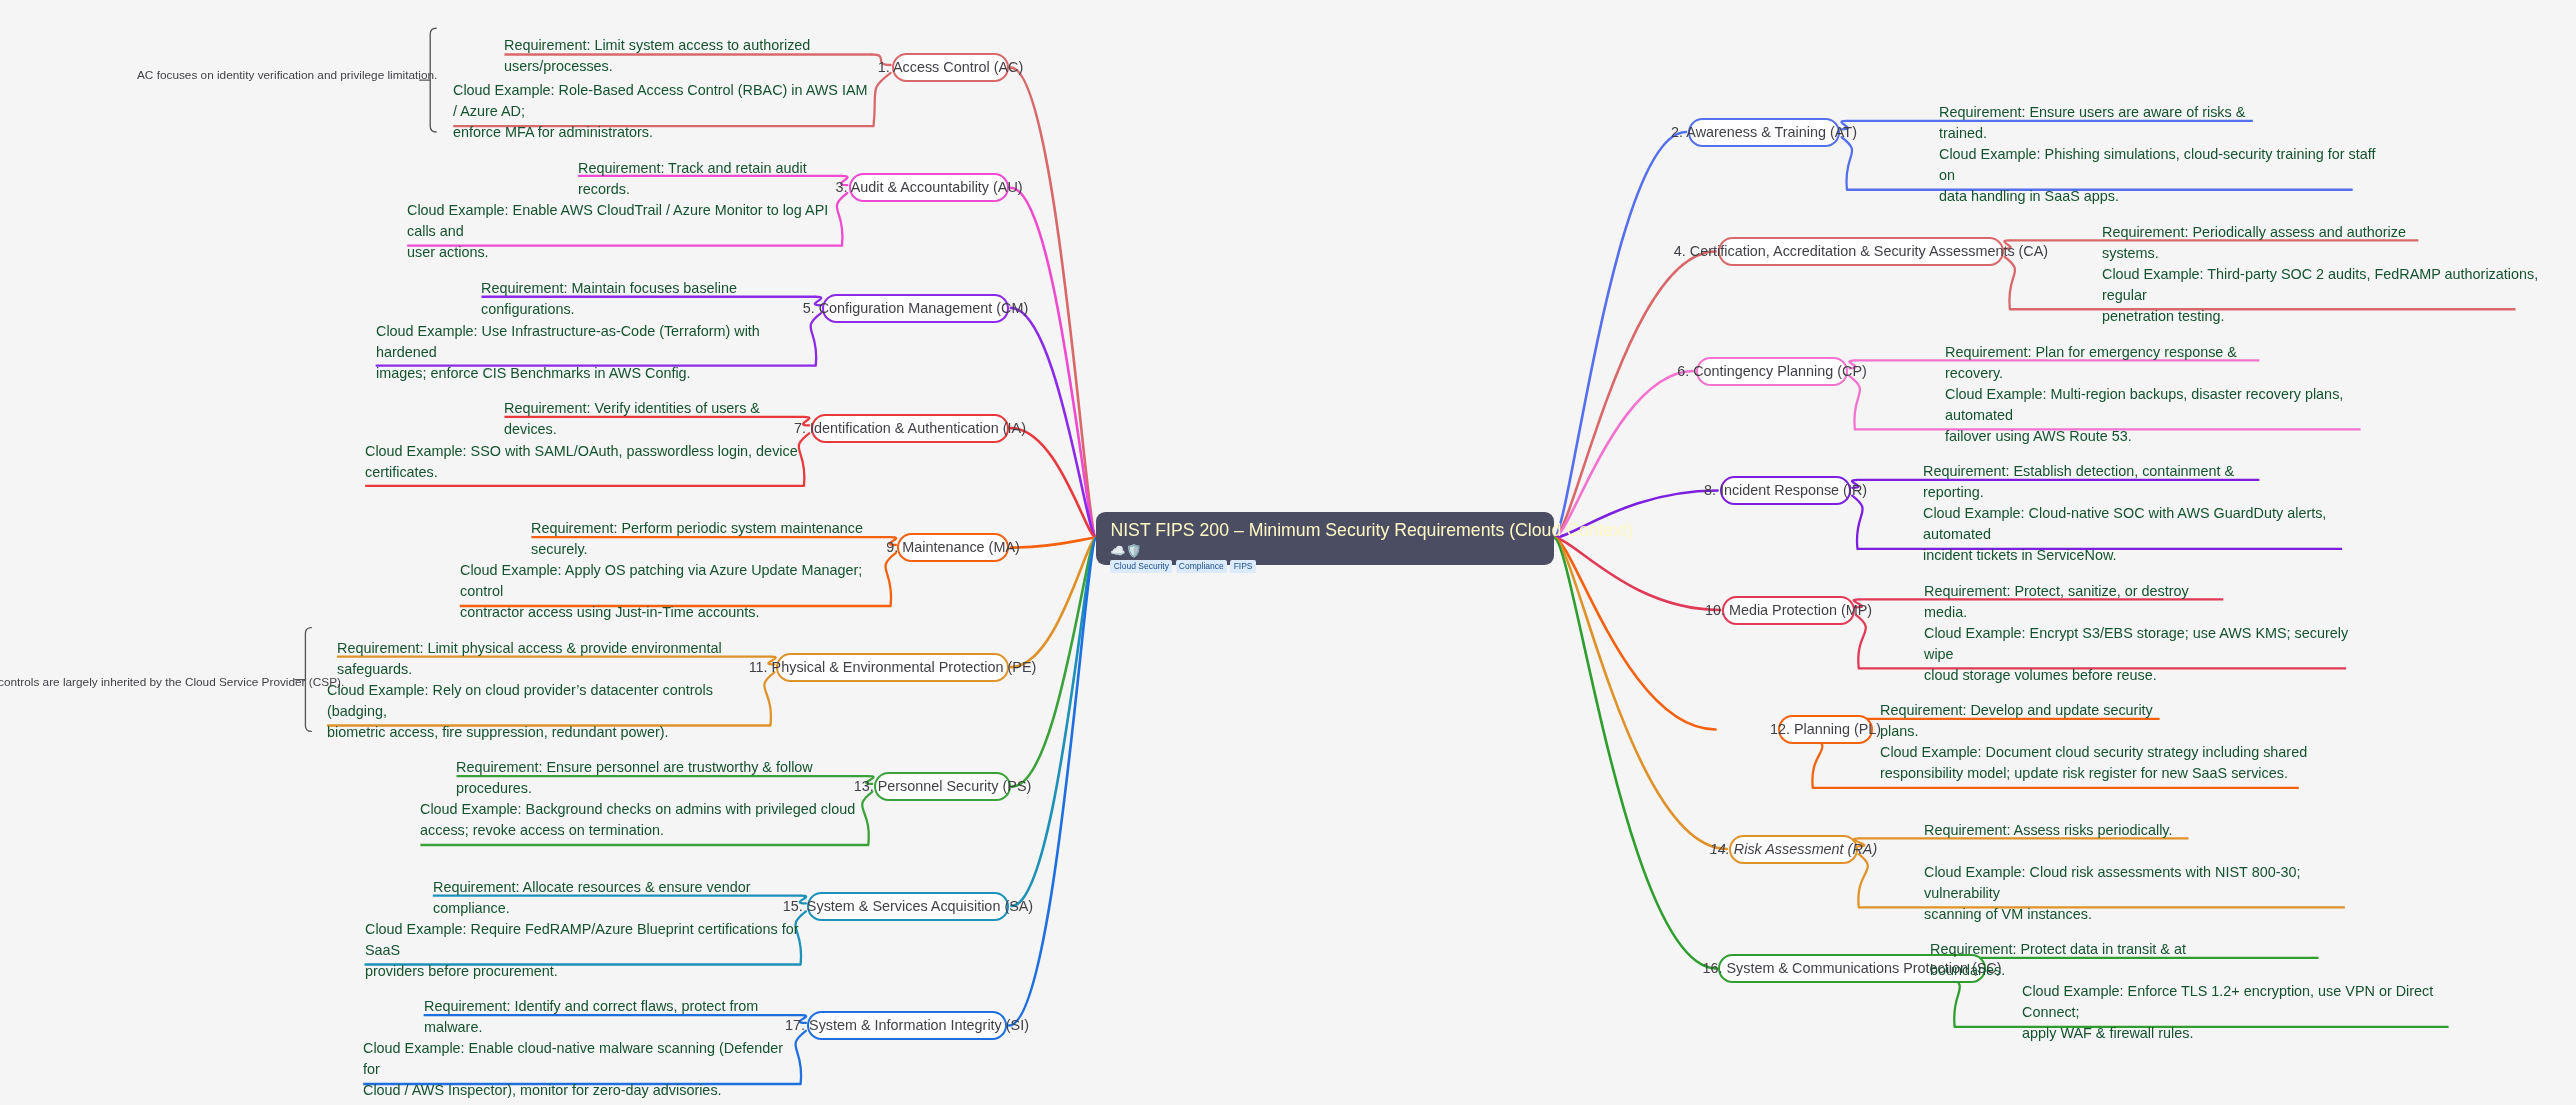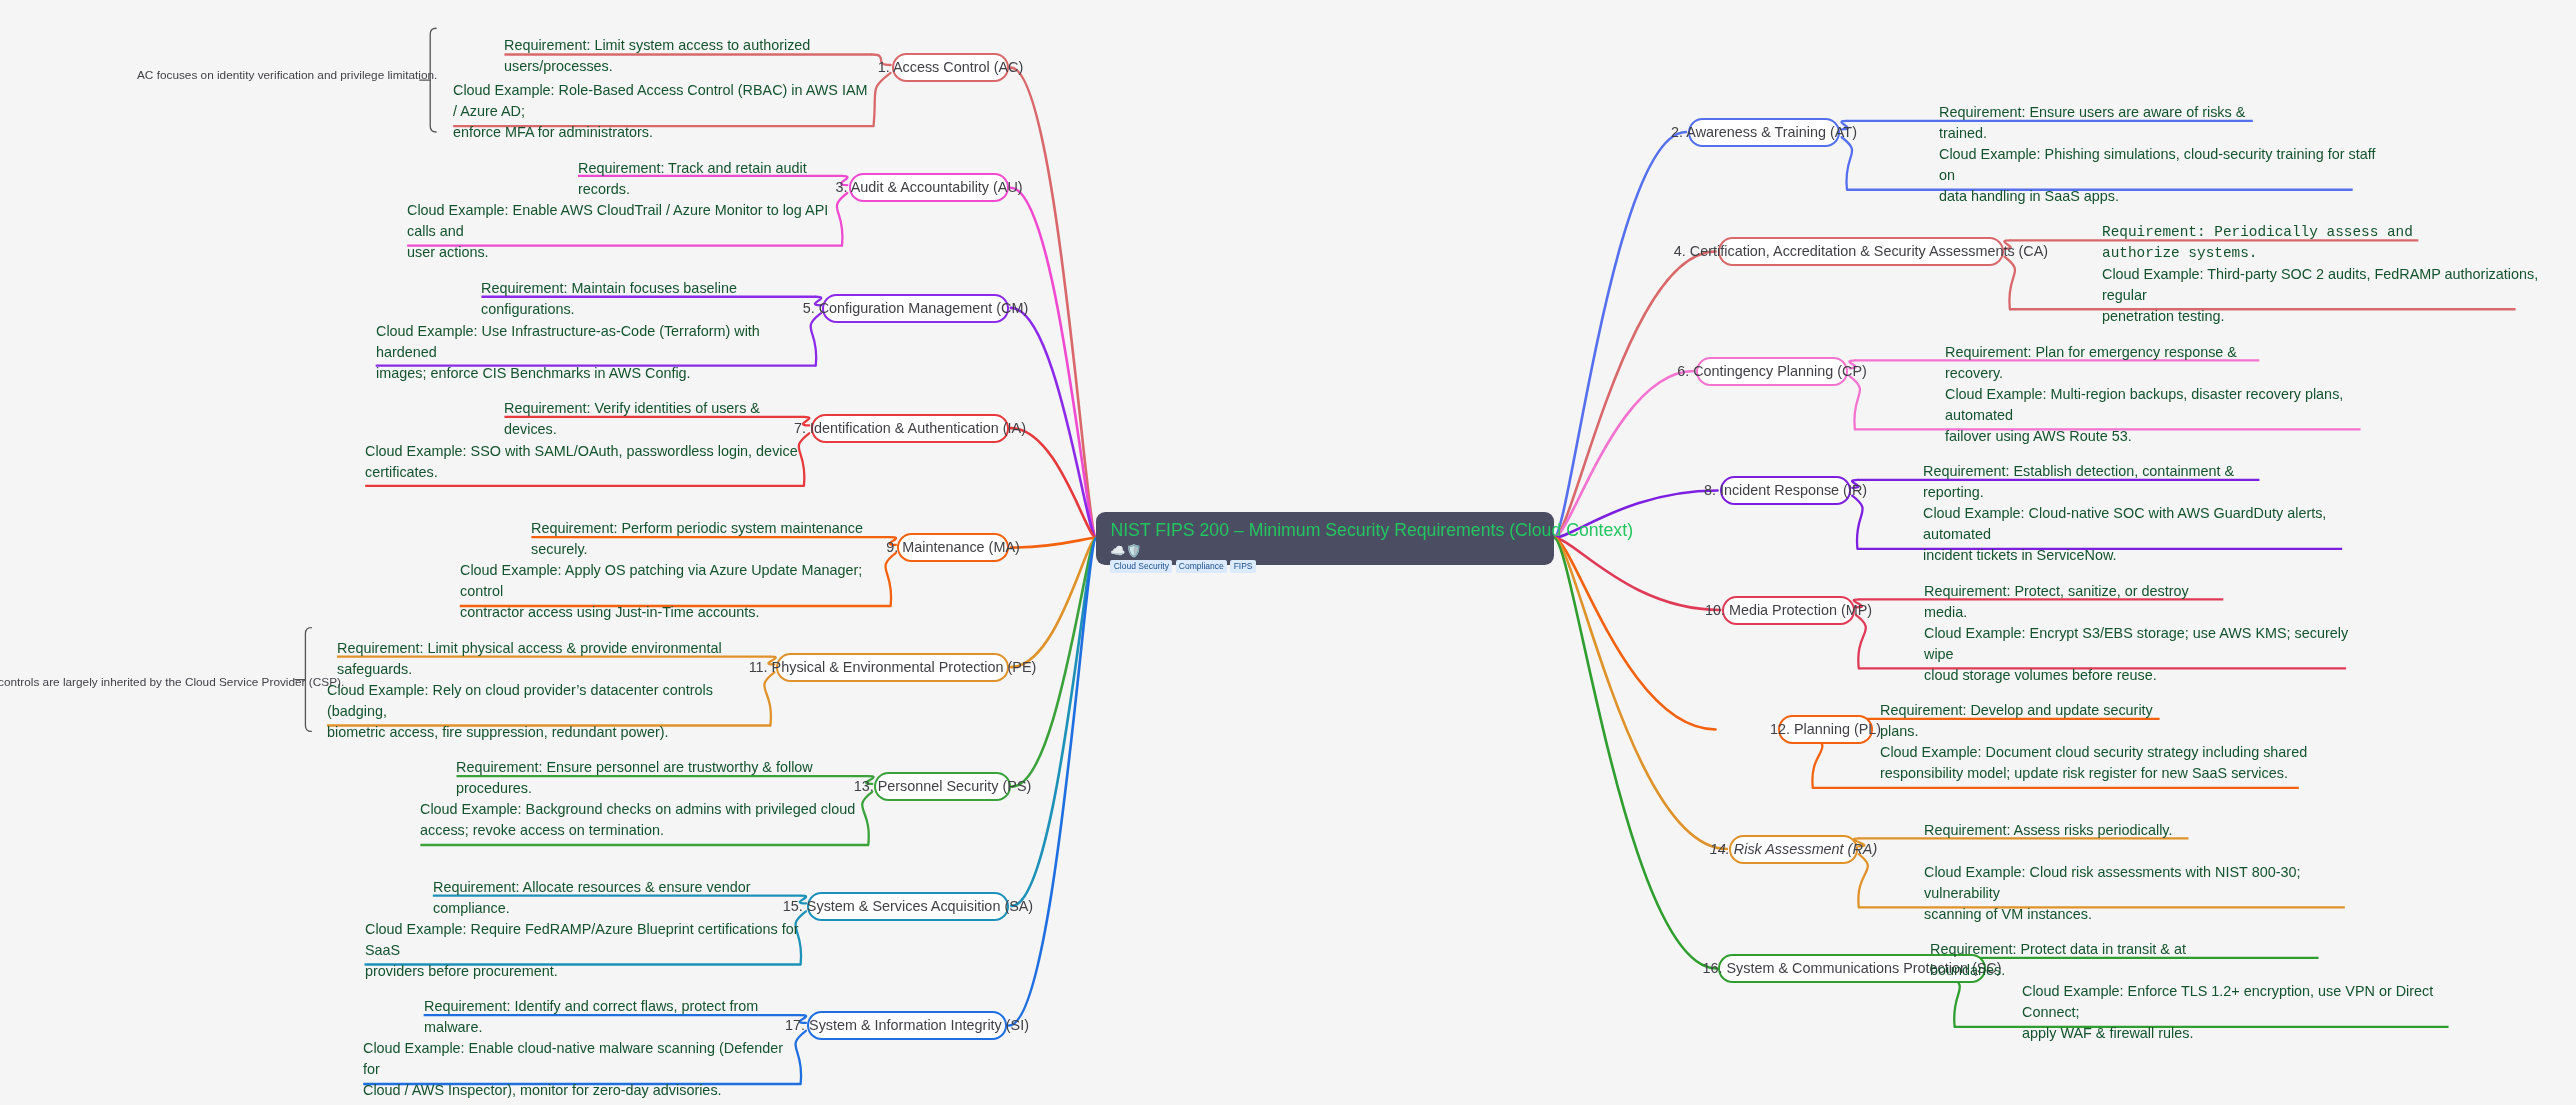--- a/index.html
+++ b/index.html
@@ -55,21 +55,21 @@
     width: 458px; height: 53px;
     background: #4b4d63;
     border-radius: 9.2px;
     box-sizing: border-box;
     padding: 9.2px 14.4px 0 14.4px;
     color: #ffffff;
   }
   #central .title {
     font-size: 17.7px;
     line-height: 1.1;
-    color: #22c55e;
+    color: #fef9c3;
     white-space: nowrap;
   }
   #central .icons {
     margin-top: 3.9px;
     font-size: 12.5px;
     line-height: 1;
     letter-spacing: 0.7px;
   }
   #central .tags {
     margin-top: 3.3px;
@@ -280,21 +280,21 @@
 access; revoke access on termination.</div>
       <div class="leaf" style="left: 433px; top: 877px; width: 368px;">Requirement: Allocate resources &amp; ensure vendor compliance.</div>
       <div class="leaf" style="left: 365px; top: 919px; width: 437px;">Cloud Example: Require FedRAMP/Azure Blueprint certifications for SaaS
 providers before procurement.</div>
       <div class="leaf" style="left: 424px; top: 996px; width: 377px;">Requirement: Identify and correct flaws, protect from malware.</div>
       <div class="leaf" style="left: 363px; top: 1038px; width: 439px;">Cloud Example: Enable cloud-native malware scanning (Defender for
 Cloud / AWS Inspector), monitor for zero-day advisories.</div>
       <div class="leaf" style="left: 1939px; top: 102px; width: 328px;">Requirement: Ensure users are aware of risks &amp; trained.</div>
       <div class="leaf" style="left: 1939px; top: 144px; width: 447px;">Cloud Example: Phishing simulations, cloud-security training for staff on
 data handling in SaaS apps.</div>
-      <div class="leaf" style="left: 2102px; top: 222px; width: 328px; font-family: Liberation Mono, monospace;">Requirement: Periodically assess and authorize systems.</div>
+      <div class="leaf" style="left: 2102px; top: 222px; width: 328px;">Requirement: Periodically assess and authorize systems.</div>
       <div class="leaf" style="left: 2102px; top: 264px; width: 453px;">Cloud Example: Third-party SOC 2 audits, FedRAMP authorizations, regular
 penetration testing.</div>
       <div class="leaf" style="left: 1945px; top: 342px; width: 328px;">Requirement: Plan for emergency response &amp; recovery.</div>
       <div class="leaf" style="left: 1945px; top: 384px; width: 453px;">Cloud Example: Multi-region backups, disaster recovery plans, automated
 failover using AWS Route 53.</div>
       <div class="leaf" style="left: 1923px; top: 461px; width: 342px;">Requirement: Establish detection, containment &amp; reporting.</div>
       <div class="leaf" style="left: 1923px; top: 503px; width: 447px;">Cloud Example: Cloud-native SOC with AWS GuardDuty alerts, automated
 incident tickets in ServiceNow.</div>
       <div class="leaf" style="left: 1924px; top: 581px; width: 302px;">Requirement: Protect, sanitize, or destroy media.</div>
       <div class="leaf" style="left: 1924px; top: 623px; width: 447px;">Cloud Example: Encrypt S3/EBS storage; use AWS KMS; securely wipe

